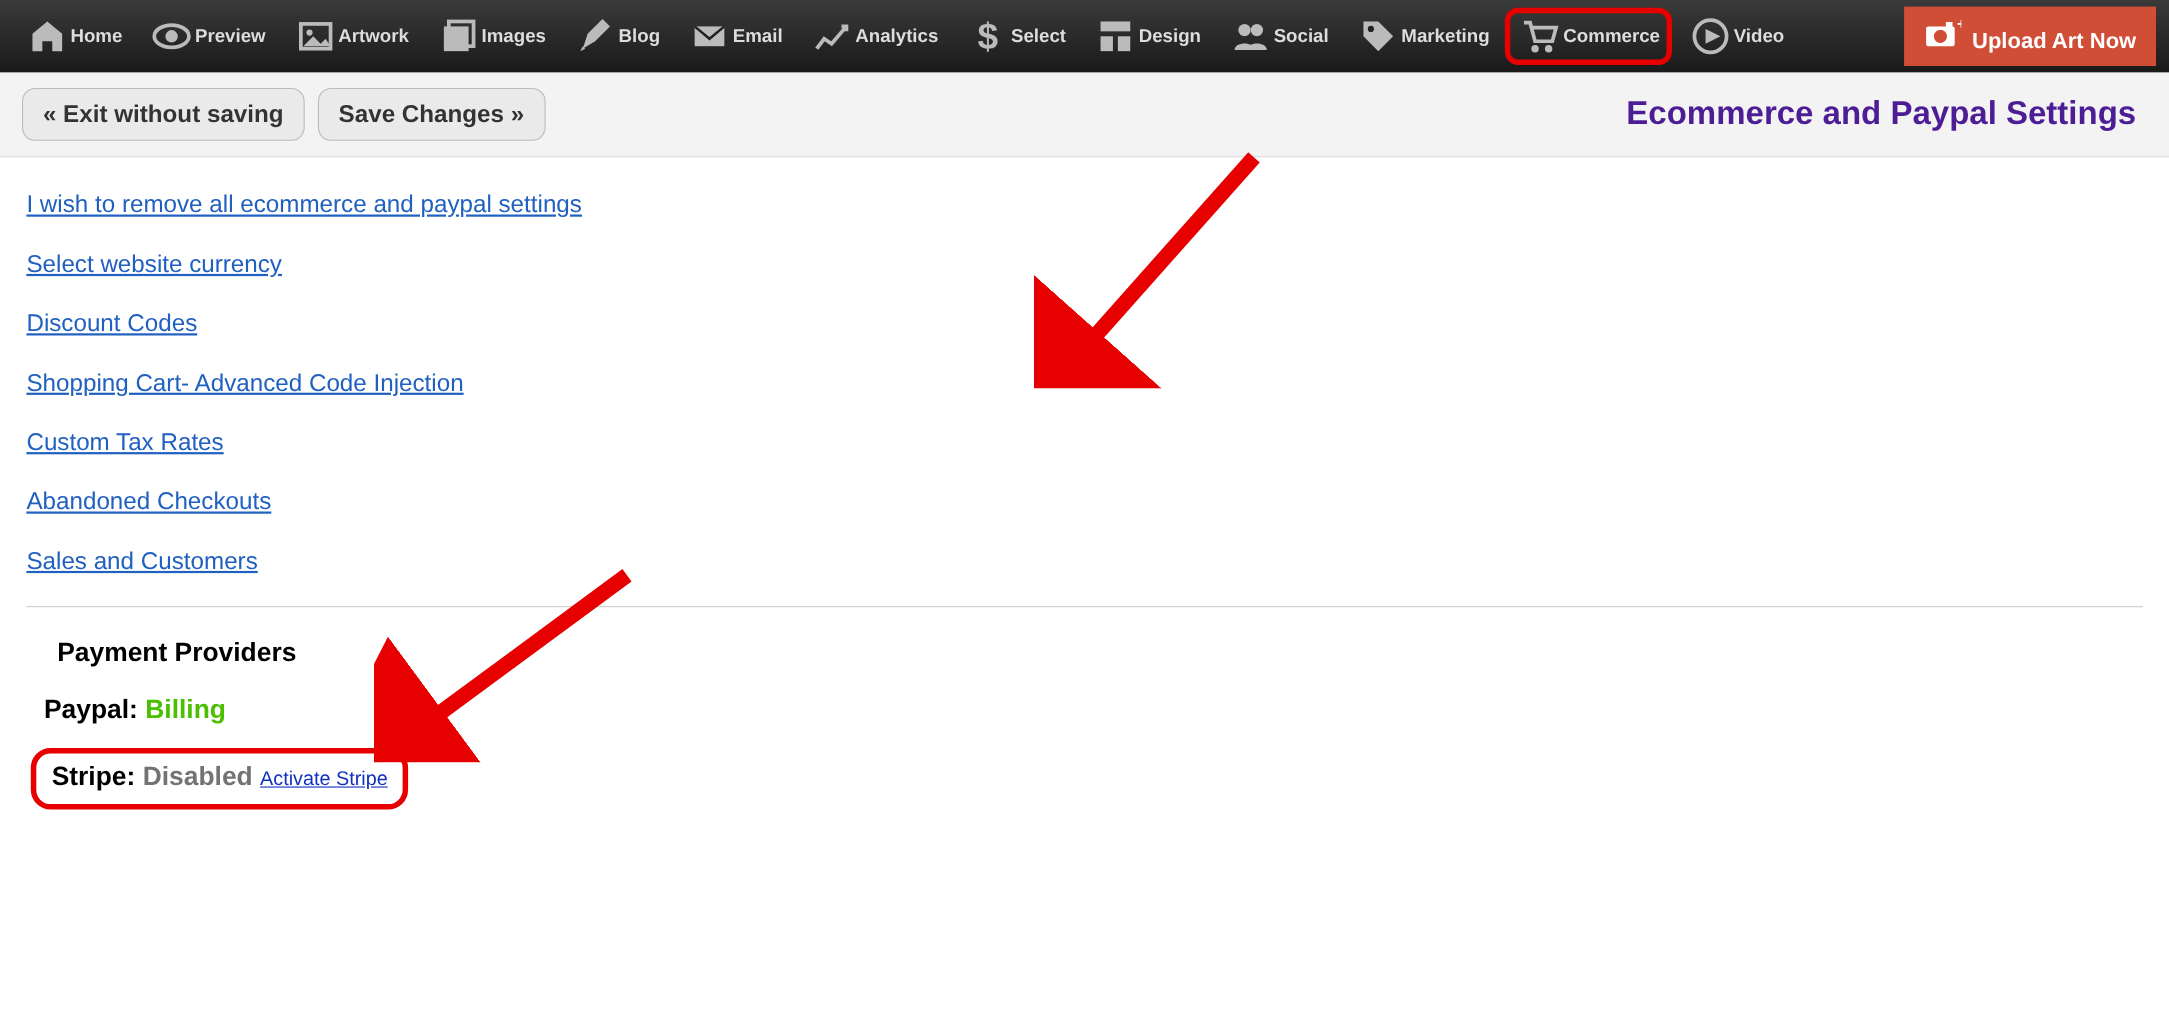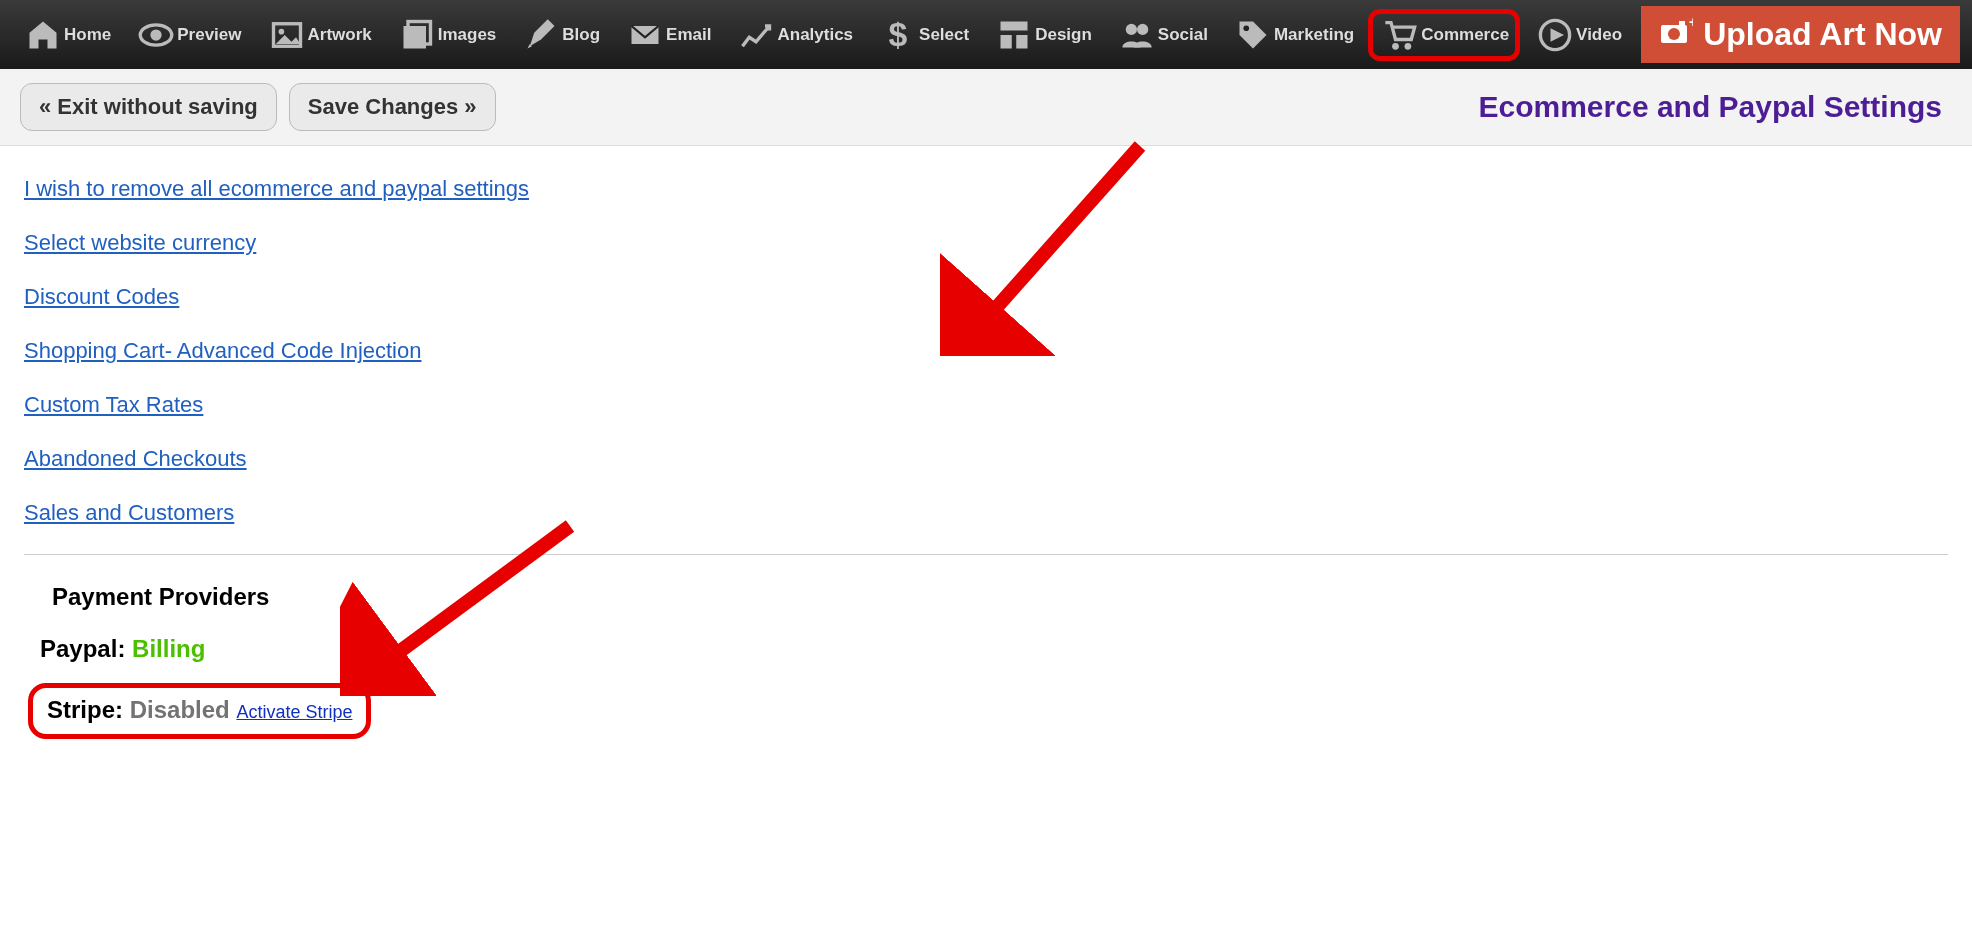--- a/index.html
+++ b/index.html
@@ -32,25 +32,25 @@
   .nav-item svg { fill:#bbb; }
   .nav-item.highlighted {
     border: 5px solid #e70000;
     border-radius: 12px;
     padding: 0px 6px;
   }
   .upload-btn {
     margin-left: auto;
     background: #d14e36;
     color: #fff;
-    font-size: 32px;
+    font-size: 20px;
     font-weight: bold;
     padding: 10px 18px;
     display:flex;
-    align-items:flex-start;
+    align-items:flex-end;
     gap:10px;
     cursor:pointer;
   }
   .upload-btn svg { fill:#fff; }
 
   
   .subheader {
     background:#f3f3f3;
     border-bottom:1px solid #ddd;
     display:flex;

